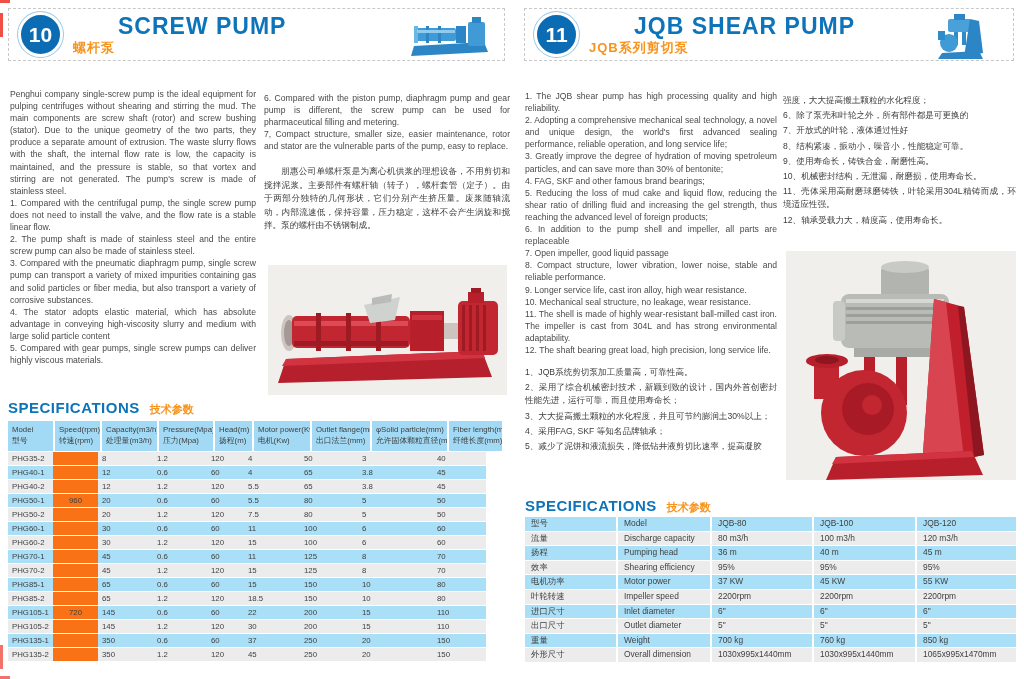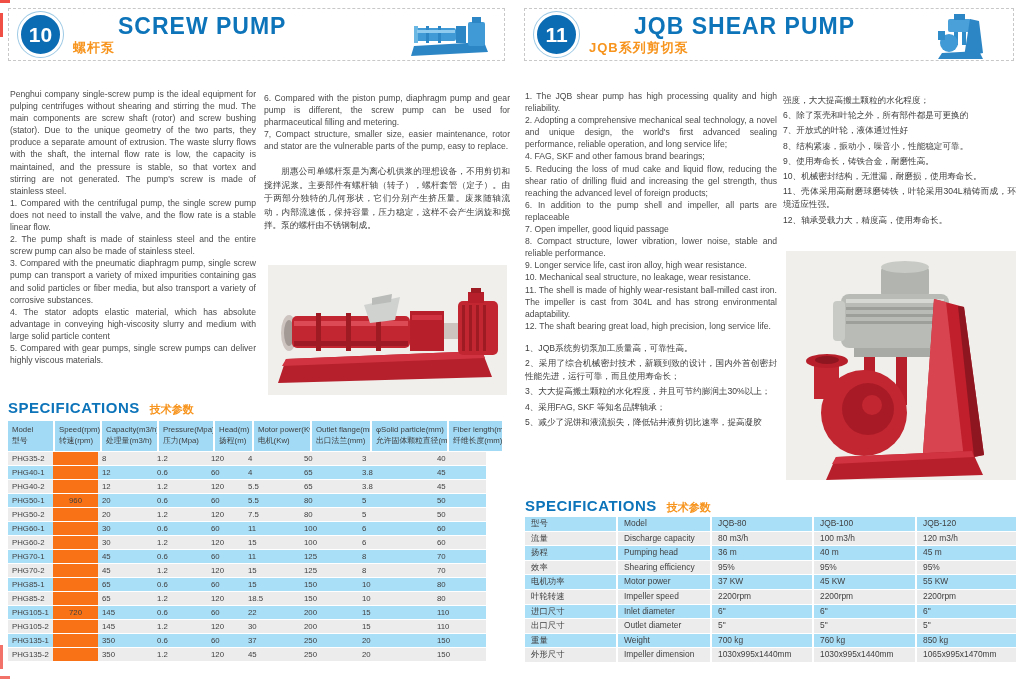--- a/index.html
+++ b/index.html
@@ -354,20 +354,21 @@
       <circle cx="14" cy="31" r="9" fill="#3f9ad6"></circle>
       <rect x="3" y="19" width="7" height="9" fill="#2f8cc8"></rect>
       <polygon points="7,41 44,39 48,47 3,47" fill="#2c86c6"></polygon>
     </svg>
   </div>
 
   <div class="textcol" style="left:525px;top:90px;width:252px;">
     <div id="shear-col1-en">
         <div class="para">1. The JQB shear pump has high processing quality and high reliability.</div>
         <div class="para">2. Adopting a comprehensive mechanical seal technology, a novel and unique design, the world's first advanced sealing performance, reliable operation, and long service life;</div>
+        <div class="para">3. Greatly improve the degree of hydration of moving spetroleum particles, and can save more than 30% of bentonite;</div>
         <div class="para">4. FAG, SKF and other famous brand bearings;</div>
         <div class="para">5. Reducing the loss of mud cake and liquid flow, reducing the shear ratio of drilling fluid and increasing the gel strength, thus reaching the advanced level of foreign products;</div>
         <div class="para">6. In addition to the pump shell and impeller, all parts are replaceable</div>
         <div class="para">7. Open impeller, good liquid passage</div>
         <div class="para">8. Compact structure, lower vibration, lower noise, stable and reliable performance.</div>
         <div class="para">9. Longer service life, cast iron alloy, high wear resistance.</div>
         <div class="para">10. Mechanical seal structure, no leakage, wear resistance.</div>
         <div class="para">11. The shell is made of highly wear-resistant ball-milled cast iron. The impeller is cast from 304L and has strong environmental adaptability.</div>
         <div class="para">12. The shaft bearing great load, high precision, long service life.</div>
       </div>
@@ -482,20 +483,20 @@
       </div>
       <div class="srow">
         <div class="cell c-blue">重量</div>
         <div class="cell c-blue">Weight</div>
         <div class="cell c-blue">700 kg</div>
         <div class="cell c-blue">760 kg</div>
         <div class="cell c-blue">850 kg</div>
       </div>
       <div class="srow">
         <div class="cell c-gray">外形尺寸</div>
-        <div class="cell c-gray">Impeller dimension</div>
+        <div class="cell c-gray">Overall dimension</div>
         <div class="cell c-gray">1030x995x1440mm</div>
         <div class="cell c-gray">1030x995x1440mm</div>
         <div class="cell c-gray">1065x995x1470mm</div>
       </div>
     </div>
 
 </div>
 
 </body></html>

